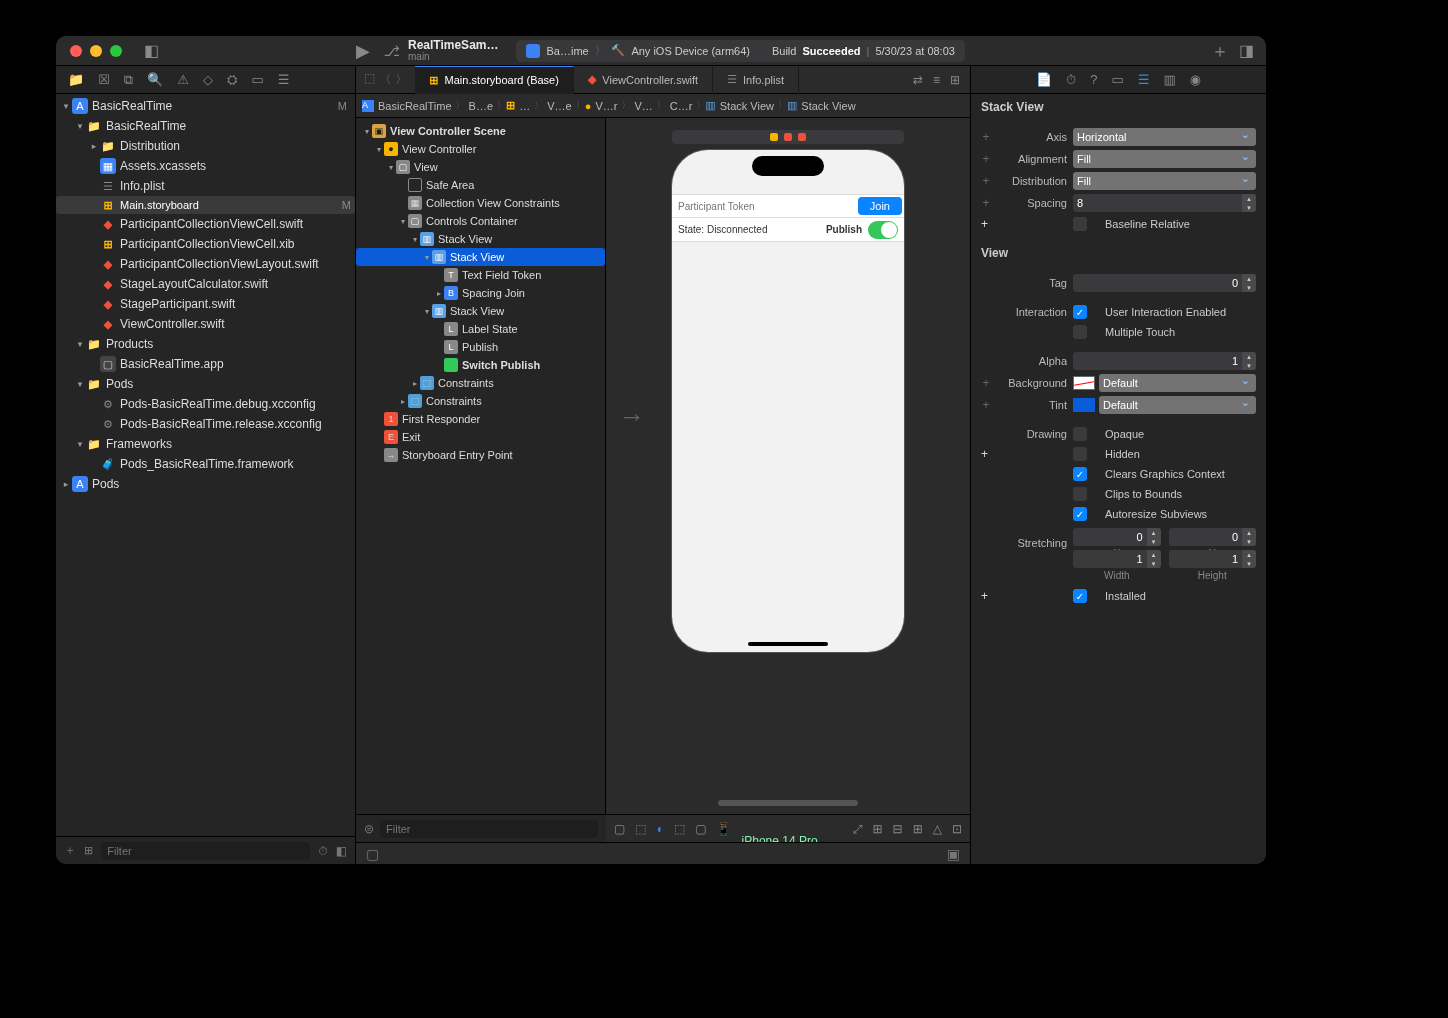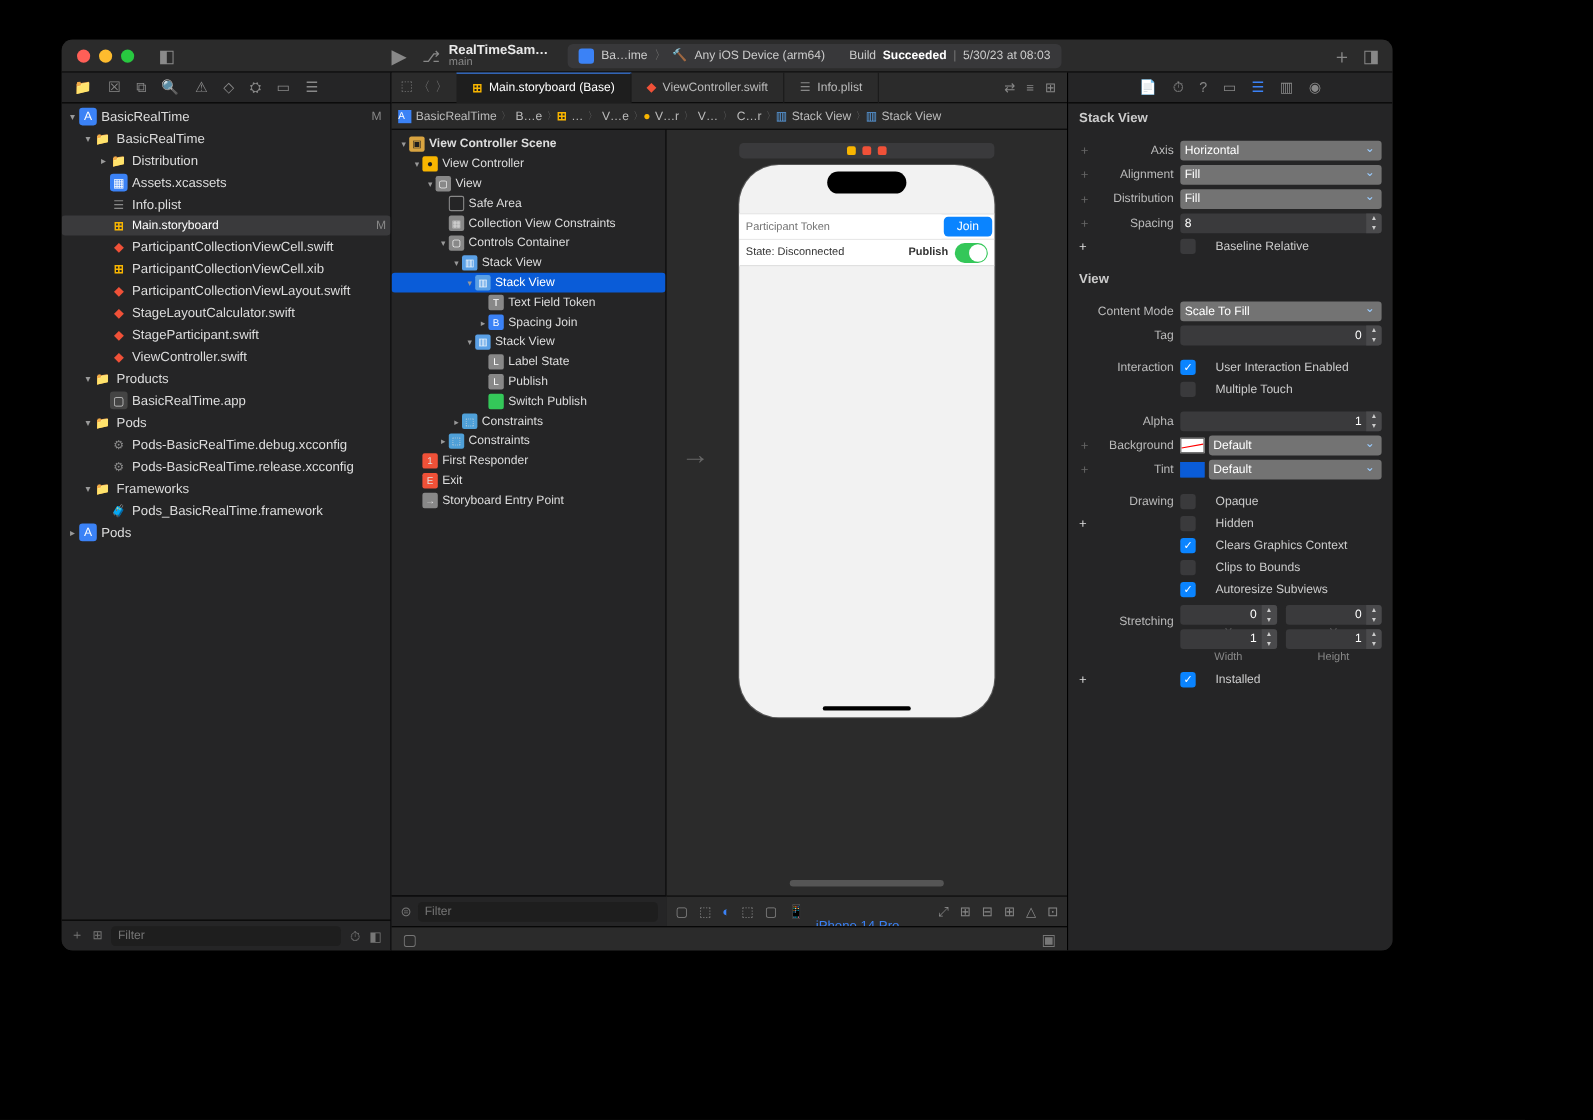--- a/index.html
+++ b/index.html
@@ -104,21 +104,21 @@
 .state-row .pub { margin-left:auto; margin-right:6px; font-weight:600;}
 .switch-on { width:30px; height:18px; background:#34c759; border-radius:9px; position:relative;}
 .switch-on::after { content:""; position:absolute; right:1px; top:1px; width:16px; height:16px; background:#fff; border-radius:50%;}
 .home-ind { position:absolute; bottom:6px; left:50%; transform:translateX(-50%); width:80px; height:4px; background:#000; border-radius:2px;}
 .canvas-scroll { position:absolute; bottom:8px; left:50%; transform:translateX(-50%); width:140px; height:6px; background:#555; border-radius:3px;}
 
 
 .outline-bottom { height: 28px; border-top: 1px solid #000; background:#252526; display:flex; align-items:center; padding:0 8px; gap:6px;}
 .outline-bottom input { flex:1; background:#1e1e1e; border:none; color:#ccc; font-size:11px; padding:3px 6px; border-radius:4px;}
 .canvas-bottom { height: 28px; border-top: 1px solid #000; background:#2b2b2b; display:flex; align-items:center; padding:0 8px; gap:10px; color:#888; font-size:12px;}
-.canvas-bottom .dev-label { color:#3b82f6;margin-top:24px; }
+.canvas-bottom .dev-label { color:#86efac;margin-top:24px; }
 .canvas-bottom .spacer { flex:1;}
 
 
 .inspector { width: 296px; background: #252526; border-left: 1px solid #000; display: flex; flex-direction: column; overflow:auto;}
 .insp-tabs { height: 28px; border-bottom: 1px solid #000; display:flex; align-items:center; gap:14px; padding:0 12px; color:#888; font-size:13px; justify-content:center;}
 .insp-tabs .active { color:#3b82f6;}
 .insp-section { padding: 6px 10px; }
 .insp-header { color:#ccc; font-weight:600; font-size:12px; padding:6px 10px;}
 .prop-row { display:flex; align-items:center; height:22px; gap:6px;}
 .prop-row .plus { width:10px; color:#666; font-size:12px; text-align:center;}
@@ -423,21 +423,21 @@
               <span>Stack View</span>
             </div>
           <div class="orow" style="padding-left:88px;">
               <span class="oic oic-label">L</span>
               <span>Label State</span>
             </div>
           <div class="orow" style="padding-left:88px;">
               <span class="oic oic-label">L</span>
               <span>Publish</span>
             </div>
-          <div class="orow" style="padding-left:88px;">
+          <div class="orow" style="padding-left:88px;font-weight:bold;">
               <span class="oic oic-switch"></span>
               <span>Switch Publish</span>
             </div>
           <div class="orow" style="padding-left:54px;">
               <span class="discl">▸</span>
               <span class="oic oic-constr">⬚</span>
               <span>Constraints</span>
             </div>
           <div class="orow" style="padding-left:42px;">
               <span class="discl">▸</span>
@@ -551,25 +551,20 @@
           </div>
         <div class="chk-row">
             <span class="plus">+</span>
             <label class="lead"></label>
             <span class="chk"></span>
             <span class="chk-label">Baseline Relative</span>
           </div>
       </div>
       <div class="insp-header">View</div>
       <div class="insp-section">
-        <div class="prop-row">
-            <span class="plus"></span>
-            <label>Content Mode</label>
-            <div class="sel-wrap"><select class="sel"><option>Scale To Fill</option></select></div>
-          </div>
         <div class="prop-row">
             <span class="plus"></span>
             <label>Tag</label>
             <div class="num-wrap"><input class="num" value="0" style=""><div class="step">
                 <span>▴</span>
                 <span>▾</span>
               </div></div>
           </div>
         <div style="height:8px;"></div>
         <div class="chk-row">

